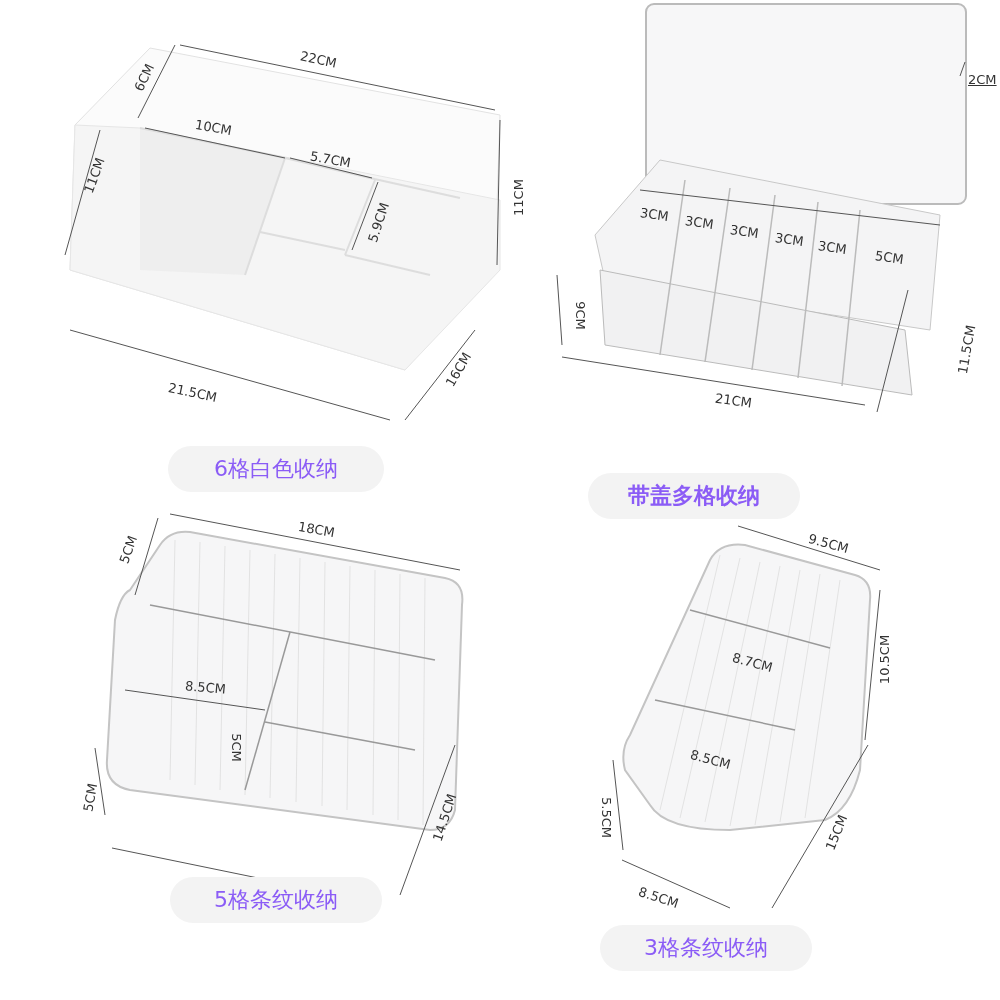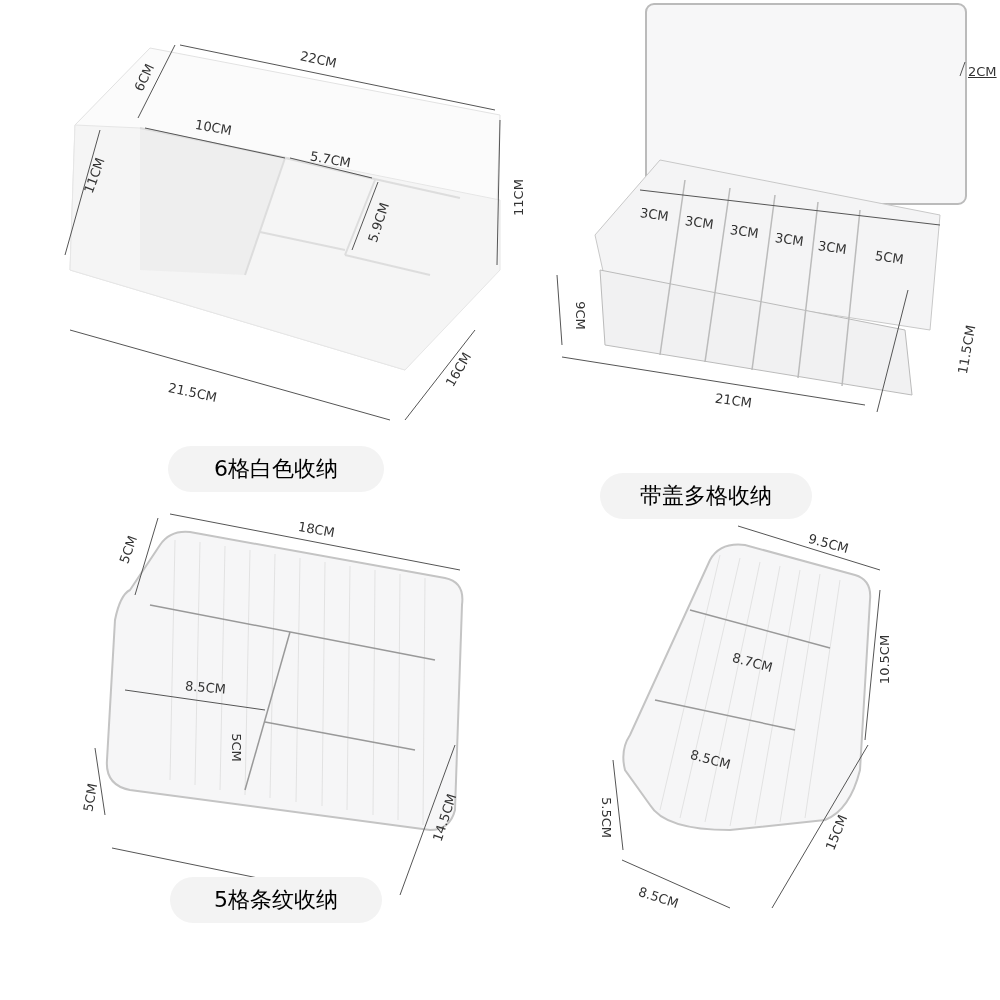--- a/index.html
+++ b/index.html
@@ -1,20 +1,20 @@
 <!DOCTYPE html>
 <html><head>
 <meta charset="utf-8">
 <style>
   html,body{margin:0;padding:0;background:#fff;}
   body{width:1000px;height:1000px;position:relative;overflow:hidden;font-family:"DejaVu Sans",sans-serif;color:#333;}
   .panel{position:absolute;}
   svg{position:absolute;left:0;top:0;}
   .dim{position:absolute;font-size:13px;color:#333;white-space:nowrap;transform-origin:center center;}
-  .caption{position:absolute;height:46px;border-radius:23px;background:#f3f3f3;font-size:22px;color:#000000;display:flex;align-items:center;justify-content:center;}
+  .caption{position:absolute;height:46px;border-radius:23px;background:#f3f3f3;font-size:22px;color:#8b5cf6;display:flex;align-items:center;justify-content:center;}
 </style>
 </head>
 <body>
 
 <div class="panel" style="left:0;top:0;width:520px;height:500px;">
   <svg width="520" height="500">
     <polygon points="150,48 500,115 495,265 405,370 70,270 75,125" fill="#fbfbfb" stroke="#e2e2e2"></polygon>
     <polygon points="75,125 140,128 500,200 500,270 405,370 70,270" fill="#f5f5f5" stroke="#e6e6e6"></polygon>
     <polygon points="140,128 285,158 245,275 140,270" fill="#eeeeee"></polygon>
     <polyline points="140,128 285,158 370,178 460,198" fill="none" stroke="#ddd" stroke-width="2"></polyline>
@@ -55,31 +55,31 @@
       <line x1="255" y1="195" x2="232" y2="370"></line>
       <line x1="298" y1="202" x2="278" y2="378"></line>
       <line x1="340" y1="210" x2="322" y2="386"></line>
     </g>
     <line x1="120" y1="190" x2="420" y2="225" stroke="#555"></line>
     <line x1="37" y1="275" x2="42" y2="345" stroke="#555"></line>
     <line x1="42" y1="357" x2="345" y2="405" stroke="#555"></line>
     <line x1="388" y1="290" x2="357" y2="412" stroke="#555"></line>
     <line x1="445" y1="62" x2="440" y2="76" stroke="#555"></line>
   </svg>
-  <span class="dim" style="left:448px;top:64px;text-decoration:underline;">2CM</span>
+  <span class="dim" style="left:448px;top:72px;text-decoration:underline;">2CM</span>
   <span class="dim" style="left:120px;top:207px;transform:rotate(8deg);">3CM</span>
   <span class="dim" style="left:165px;top:215px;transform:rotate(8deg);">3CM</span>
   <span class="dim" style="left:210px;top:224px;transform:rotate(8deg);">3CM</span>
   <span class="dim" style="left:255px;top:232px;transform:rotate(8deg);">3CM</span>
   <span class="dim" style="left:298px;top:240px;transform:rotate(8deg);">3CM</span>
   <span class="dim" style="left:355px;top:250px;transform:rotate(8deg);">5CM</span>
   <span class="dim" style="left:46px;top:308px;transform:rotate(90deg);">9CM</span>
   <span class="dim" style="left:195px;top:393px;transform:rotate(8deg);">21CM</span>
   <span class="dim" style="left:422px;top:342px;transform:rotate(-80deg);">11.5CM</span>
-  <div class="caption" style="left:80px;top:473px;width:212px;">带盖多格收纳</div>
+  <div class="caption" style="left:68px;top:473px;width:212px;font-weight:bold;">带盖多格收纳</div>
 </div>
 
 <div class="panel" style="left:0;top:500px;width:520px;height:500px;">
   <svg width="520" height="500">
     <path d="M160,45 Q170,30 190,32 L445,78 Q465,82 462,105 L455,310 Q450,330 430,330 L130,290 Q105,285 107,260 L115,120 Q120,95 130,90 Z" fill="#f6f6f7" stroke="#c4c4c4" stroke-width="2"></path>
     <g stroke="#e2e2e2" stroke-width="1">
       <line x1="175" y1="40" x2="170" y2="280"></line>
         <line x1="200" y1="42" x2="195" y2="285"></line>
         <line x1="225" y1="46" x2="220" y2="290"></line>
       <line x1="250" y1="50" x2="245" y2="295"></line>
@@ -131,13 +131,14 @@
     <line x1="42" y1="340" x2="150" y2="388" stroke="#555"></line>
     <line x1="288" y1="225" x2="192" y2="388" stroke="#555"></line>
   </svg>
   <span class="dim" style="left:228px;top:16px;transform:rotate(15deg);">9.5CM</span>
   <span class="dim" style="left:280px;top:132px;transform:rotate(-90deg);">10.5CM</span>
   <span class="dim" style="left:152px;top:135px;transform:rotate(15deg);">8.7CM</span>
   <span class="dim" style="left:110px;top:232px;transform:rotate(15deg);">8.5CM</span>
   <span class="dim" style="left:6px;top:290px;transform:rotate(90deg);">5.5CM</span>
   <span class="dim" style="left:58px;top:370px;transform:rotate(18deg);">8.5CM</span>
   <span class="dim" style="left:238px;top:305px;transform:rotate(-68deg);">15CM</span>
+  <div class="caption" style="left:20px;top:405px;width:212px;">3格条纹收纳</div>
 </div>
 
 </body></html>

